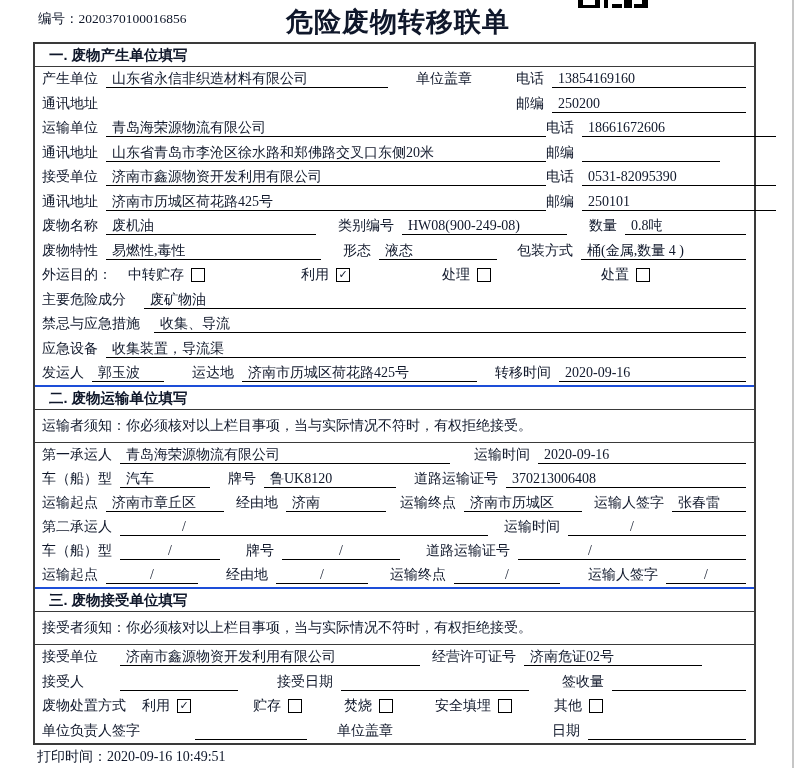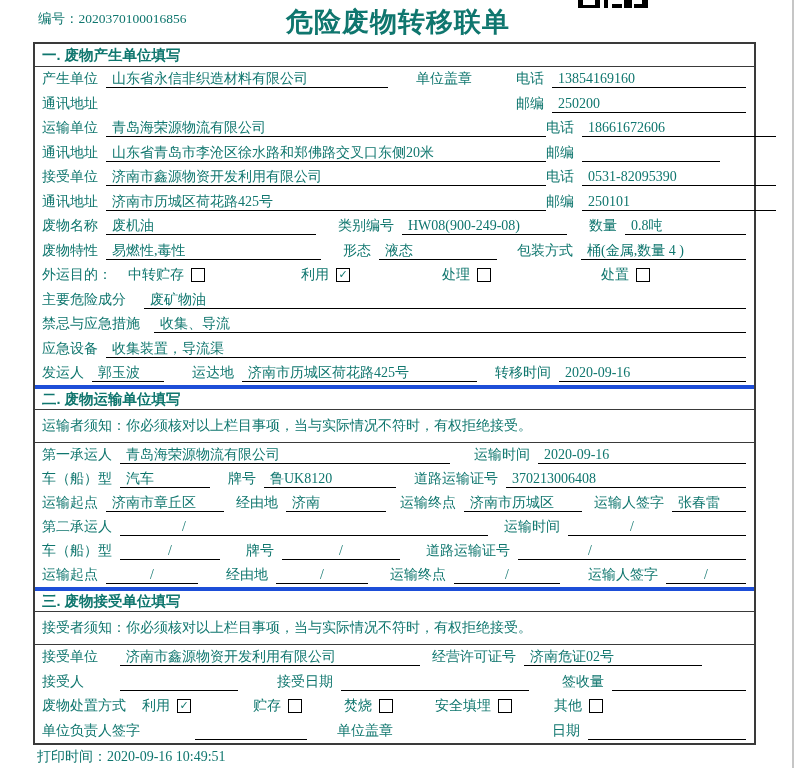--- a/index.html
+++ b/index.html
@@ -1,29 +1,29 @@
 <!DOCTYPE html>
 <html><head>
 <meta charset="utf-8">
 <style>
   html,body{margin:0;padding:0;background:#fff;}
   .page{position:relative;width:796px;height:768px;background:#fff;overflow:hidden;
-        font-family:"Liberation Serif","DejaVu Serif",serif;color:#0f766e;font-size:14px;}
+        font-family:"Liberation Serif","DejaVu Serif",serif;color:#0f172a;font-size:14px;}
   .edge-line{position:absolute;left:792px;top:0;width:2px;height:768px;background:#c6c6c6;}
   .doc-no{position:absolute;left:38px;top:10px;font-size:13.5px;white-space:nowrap;}
   .doc-title{position:absolute;left:0;top:4px;width:100%;text-align:center;
              font-family:"Liberation Sans","DejaVu Sans",sans-serif;
              font-weight:bold;font-size:27px;letter-spacing:1px;}
   .qr{position:absolute;left:578px;top:0;}
   .doc-table{position:absolute;left:33px;top:42px;width:723px;height:703px;
              border:2px solid #3a3a3a;box-sizing:border-box;display:flex;flex-direction:column;}
   .sec-head{font-family:"Liberation Sans","DejaVu Sans",sans-serif;font-weight:bold;
-            font-size:14.5px;padding:2px 7px 0 7px;box-sizing:border-box;
+            font-size:14.5px;padding:2px 7px 0 14px;box-sizing:border-box;
             border-bottom:1px solid #3a3a3a;display:flex;align-items:center;}
-  .sec-head.bt{border-top:4px solid #1d4ed8;}
+  .sec-head.bt{border-top:2px solid #1d4ed8;}
   .h-s1{height:23px;}
   .h-s2,.h-s3{height:25px;}
   .notice{height:33px;box-sizing:border-box;border-bottom:1px solid #3a3a3a;
           display:flex;align-items:center;padding:0 7px;}
   .rows{display:flex;flex-direction:column;}
   .rows-s1{height:320px;}
   .rows-s2{height:145px;}
   .rows-s3{height:99px;}
   .row{flex:1 1 0;display:flex;align-items:flex-end;padding:0 8px 3px 7px;box-sizing:border-box;}
   .lbl{white-space:nowrap;flex:0 0 auto;line-height:18px;}

